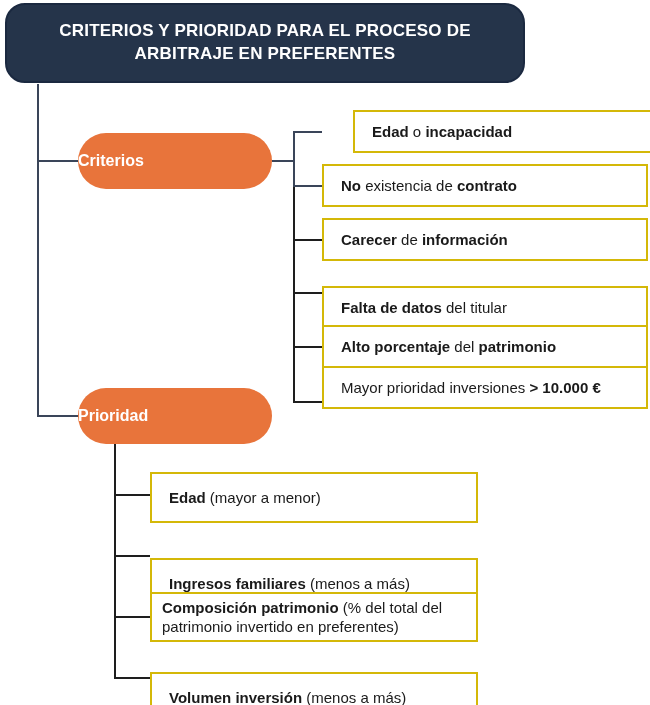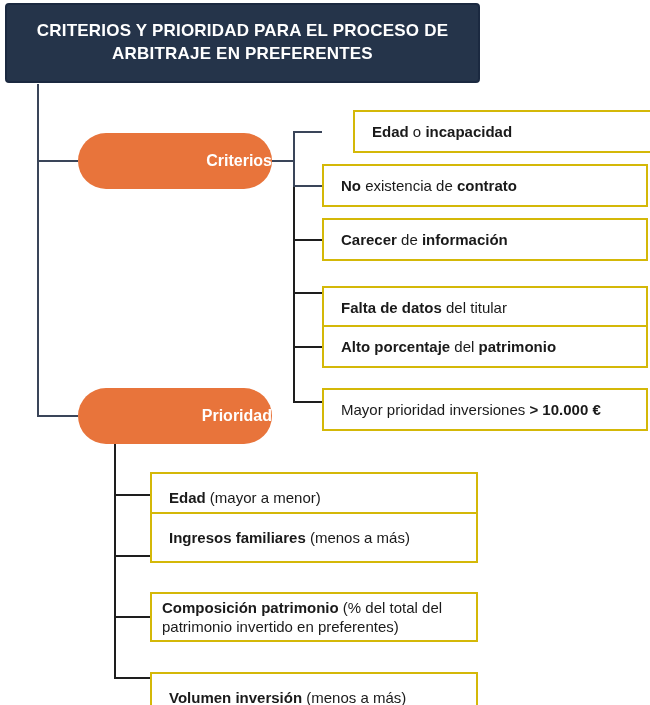--- a/index.html
+++ b/index.html
@@ -10,30 +10,30 @@
     --line-navy:#3A4559;
     --line-black:#1E1E1E;
     --text:#1A1A1A;
   }
   html,body{margin:0;padding:0;background:#ffffff;}
   #stage{
     position:relative;width:650px;height:705px;background:#ffffff;
     font-family:"Liberation Sans", sans-serif;color:var(--text);overflow:hidden;
   }
   .title-banner{
-    position:absolute;left:5px;top:3px;width:475px;height:80px;
+    position:absolute;left:5px;top:3px;width:520px;height:80px;
     background:var(--header-bg);border:2px solid var(--header-border);
-    border-radius:4px;box-sizing:border-box;
+    border-radius:20px;box-sizing:border-box;
     display:flex;align-items:center;justify-content:center;text-align:center;
     color:#ffffff;font-weight:bold;font-size:17px;line-height:1.35;
     padding:0 22px;letter-spacing:.2px;
   }
   .node{
     position:absolute;width:194px;height:56px;border-radius:28px;
-    background:var(--orange);display:flex;align-items:center;justify-content:flex-end;
+    background:var(--orange);display:flex;align-items:center;justify-content:flex-start;
     color:#ffffff;font-weight:bold;font-size:16px;
   }
   .node.criterios{left:78px;top:133px;}
   .node.prioridad{left:78px;top:388px;}
   .line{position:absolute;}
   .line.navy{background:var(--line-navy);}
   .line.black{background:var(--line-black);}
   .leaf{
     position:absolute;background:#ffffff;
     border:2.5px solid var(--box-border);box-sizing:border-box;
@@ -85,28 +85,28 @@
   </div>
   <div class="leaf right" style="top:218px;">
     <span><b>Carecer</b><span> de </span><b>información</b></span>
   </div>
   <div class="leaf right" style="top:286px;">
     <span><b>Falta de datos</b><span> del titular</span></span>
   </div>
   <div class="leaf right" style="top:325px;text-align:center;">
     <span><b>Alto porcentaje</b><span> del </span><b>patrimonio</b></span>
   </div>
-  <div class="leaf right" style="top:388px;">
+  <div class="leaf right" style="top:366px;">
     <span><span>Mayor prioridad inversiones </span><b>&gt; 10.000 €</b></span>
   </div>
 
   <div class="leaf bottom" style="top:472px;">
     <span><b>Edad</b><span> (mayor a menor)</span></span>
   </div>
-  <div class="leaf bottom" style="top:512px;">
+  <div class="leaf bottom" style="top:558px;">
     <span><b>Ingresos familiares</b><span> (menos a más)</span></span>
   </div>
   <div class="leaf bottom" style="top:592px;height:50px;padding-left:10px;">
     <span><b>Composición patrimonio</b><span> (% del total del patrimonio invertido en preferentes)</span></span>
   </div>
   <div class="leaf bottom" style="top:656px;margin-top:16px;">
     <span><b>Volumen inversión</b><span> (menos a más)</span></span>
   </div>
 
 </div>

